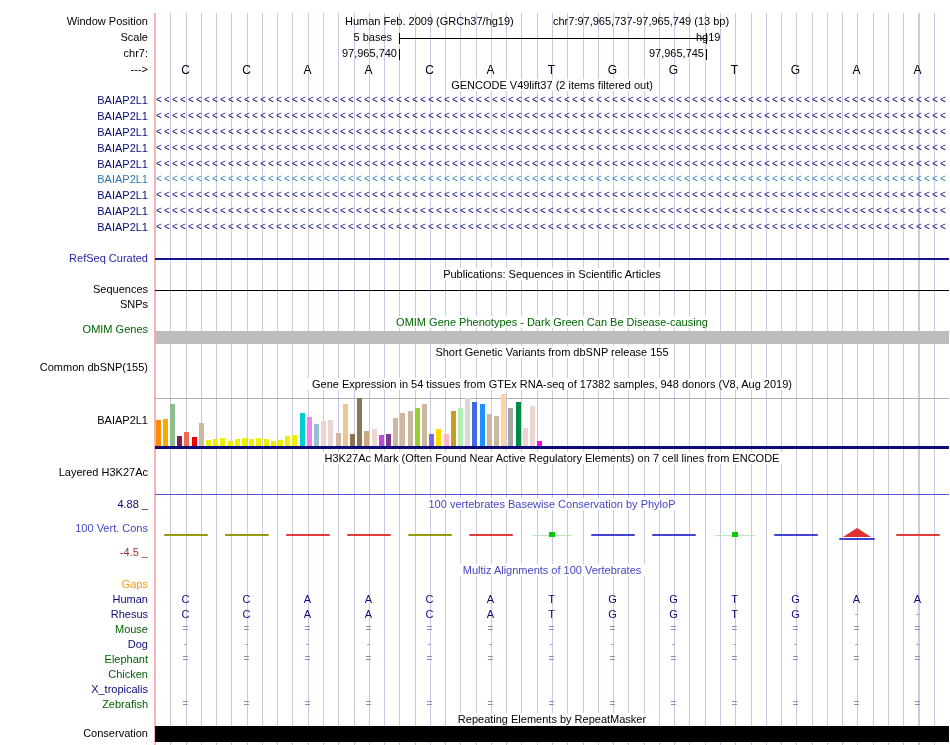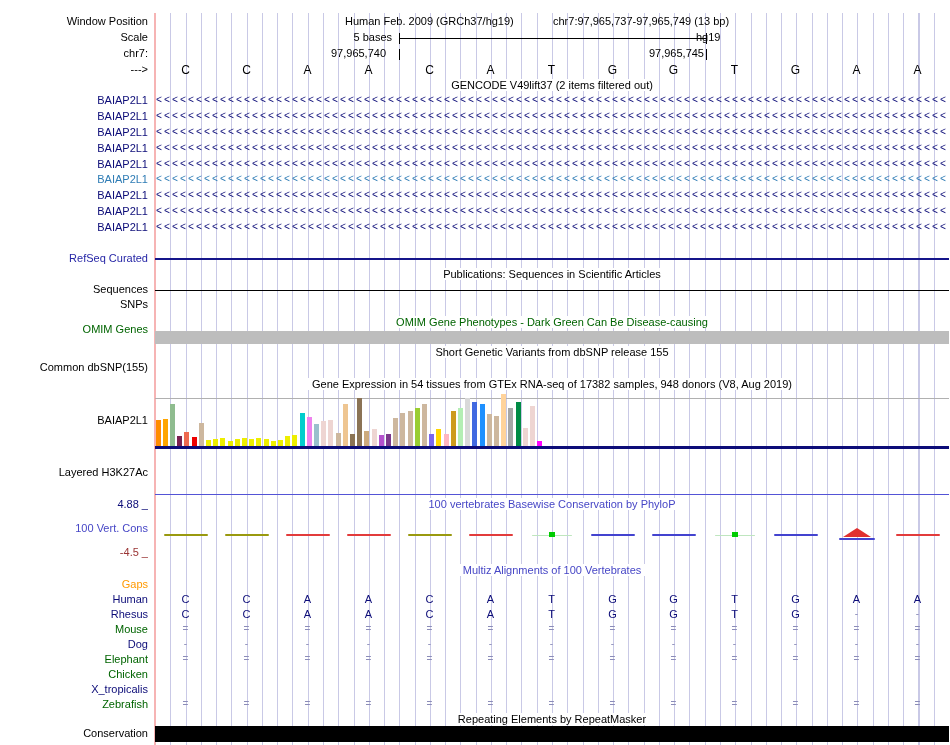--- a/index.html
+++ b/index.html
@@ -44,21 +44,21 @@
   <div class="abs" style="left:553px;top:2px">chr7:97,965,737-97,965,749 (13 bp)</div>
 
   <div class="lbl" style="top:18px">Scale</div>
   <div class="abs" style="left:336px;top:18px;width:56px;text-align:right">5 bases</div>
   <div class="hline" style="left:399px;top:25px;width:307px;height:1px;background:#000"></div>
   <div class="tick" style="left:399px;top:20px;height:11px"></div>
   <div class="tick" style="left:706px;top:20px;height:11px"></div>
   <div class="abs" style="left:696px;top:18px">hg19</div>
 
   <div class="lbl" style="top:34px">chr7:</div>
-  <div class="abs" style="left:320px;top:34px;width:77px;text-align:center">97,965,740</div>
+  <div class="abs" style="left:320px;top:34px;width:77px;text-align:right">97,965,740</div>
   <div class="tick" style="left:399px;top:36px;height:11px"></div>
   <div class="abs" style="left:627px;top:34px;width:77px;text-align:right">97,965,745</div>
   <div class="tick" style="left:706px;top:36px;height:11px"></div>
 
   <div class="lbl" style="top:50px">---&gt;</div>
 
   <div class="track-title" style="top:66px"><span>GENCODE V49lift37 (2 items filtered out)</span></div>
 
   <div class="lbl c-refseq" style="top:239px">RefSeq Curated</div>
   <div class="hline" style="top:245px;height:2px;background:#15158a"></div>
@@ -73,20 +73,21 @@
   <div class="hline" style="top:318px;height:13px;background:#bdbdbd"></div>
 
   <div class="track-title" style="top:333px"><span>Short Genetic Variants from dbSNP release 155</span></div>
   <div class="lbl" style="top:348px">Common dbSNP(155)</div>
 
   <div class="track-title" style="top:365px"><span>Gene Expression in 54 tissues from GTEx RNA-seq of 17382 samples, 948 donors (V8, Aug 2019)</span></div>
   <div class="lbl" style="top:401px">BAIAP2L1</div>
   <div class="hline" style="top:385px;height:1px;background:#b0b0b0"></div>
   <div class="hline" style="top:433px;height:3px;background:#0c0c78"></div>
 
+  <div class="track-title" style="top:439px"><span>H3K27Ac Mark (Often Found Near Active Regulatory Elements) on 7 cell lines from ENCODE</span></div>
   <div class="lbl" style="top:453px">Layered H3K27Ac</div>
 
   <div class="hline" style="top:481px;height:1px;background:#5353d6"></div>
   <div class="track-title c-blue" style="top:485px"><span>100 vertebrates Basewise Conservation by PhyloP</span></div>
   <div class="lbl c-navy" style="top:485px">4.88 _</div>
   <div class="lbl c-blue" style="top:509px">100 Vert. Cons</div>
   <div class="lbl c-maroon" style="top:533px">-4.5 _</div>
 
   <div class="track-title c-blue" style="top:551px"><span>Multiz Alignments of 100 Vertebrates</span></div>
   <div class="lbl c-orange" style="top:565px">Gaps</div>

